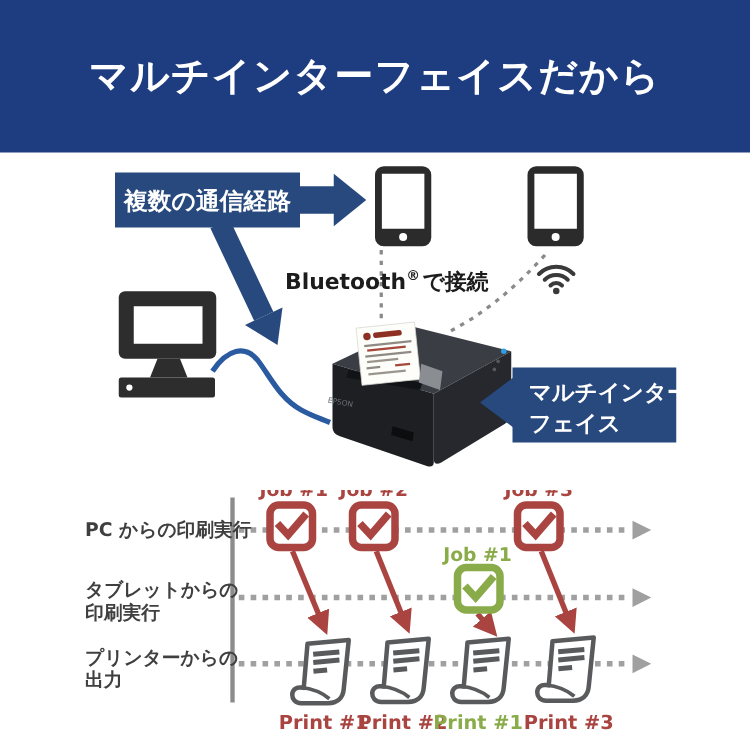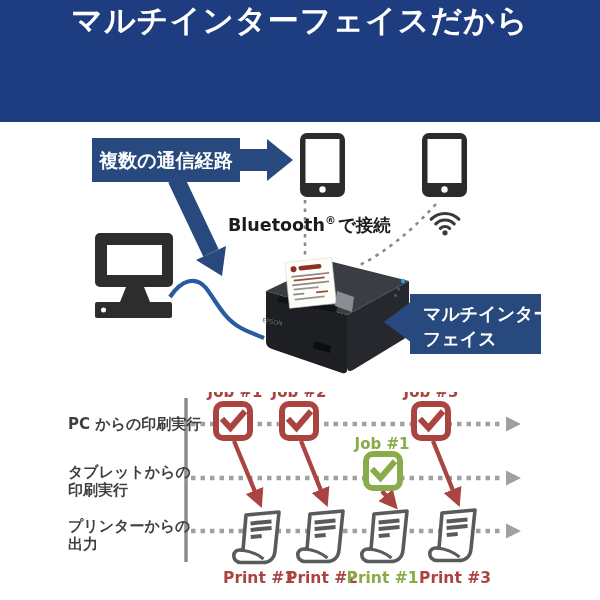--- a/index.html
+++ b/index.html
@@ -1,20 +1,20 @@
 <!DOCTYPE html>
 <html><head>
 <meta charset="utf-8">
 <style>
   html,body{margin:0;padding:0;background:#fff;}
   #stage{position:relative;width:600px;height:600px;background:#ffffff;overflow:hidden;
          font-family:"DejaVu Sans","Liberation Sans",sans-serif;}
   
   .banner{position:absolute;left:0;top:0;width:600px;height:122px;background:#1e3d80;
-          display:flex;flex-direction:column;align-items:center;justify-content:space-between;gap:4px;}
+          display:flex;flex-direction:column;align-items:center;justify-content:center;gap:4px;}
   .banner .hl{color:#ffffff;font-weight:800;font-size:31px;line-height:40px;letter-spacing:1px;white-space:nowrap;}
   
   .layer{position:absolute;left:0;}
   
   text{font-family:"DejaVu Sans","Liberation Sans",sans-serif;}
   .boxlabel{fill:#ffffff;font-size:19px;font-weight:800;}
   .boxlabel2{fill:#ffffff;font-size:18px;font-weight:800;}
   .btcap{fill:#1c1c1c;font-size:17.5px;font-weight:600;}
   .rowlab{fill:#3f3f3f;font-size:15px;font-weight:700;}
   .joblab-red{fill:#a94440;font-size:15px;font-weight:800;}

